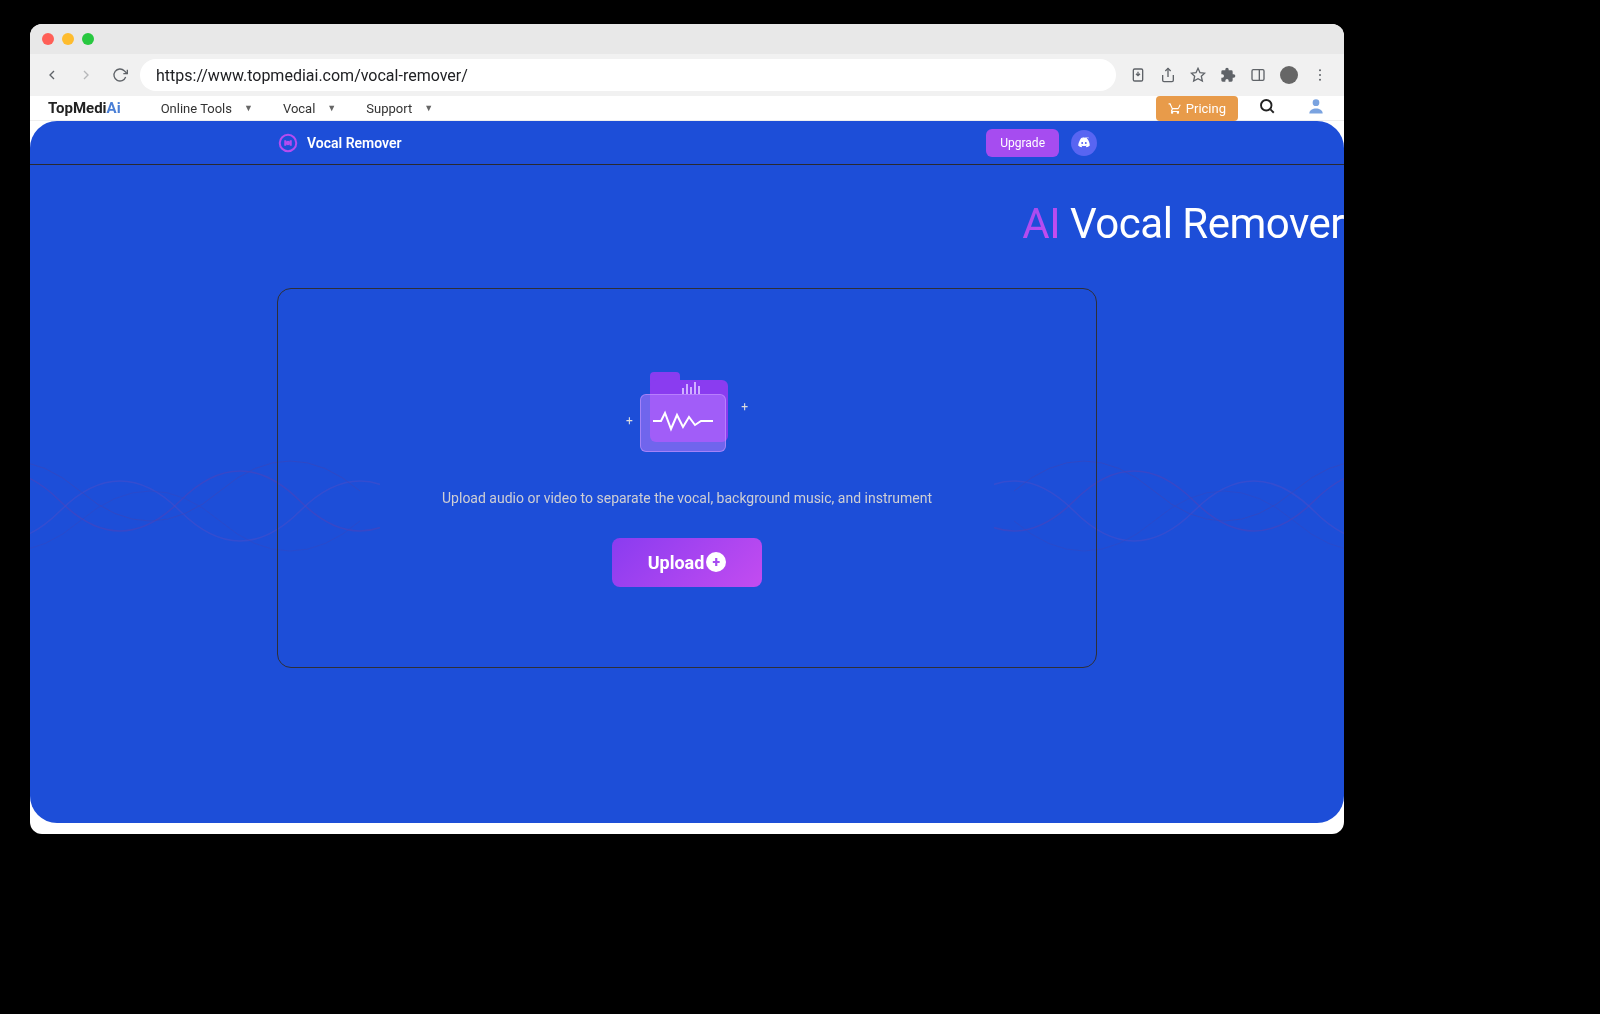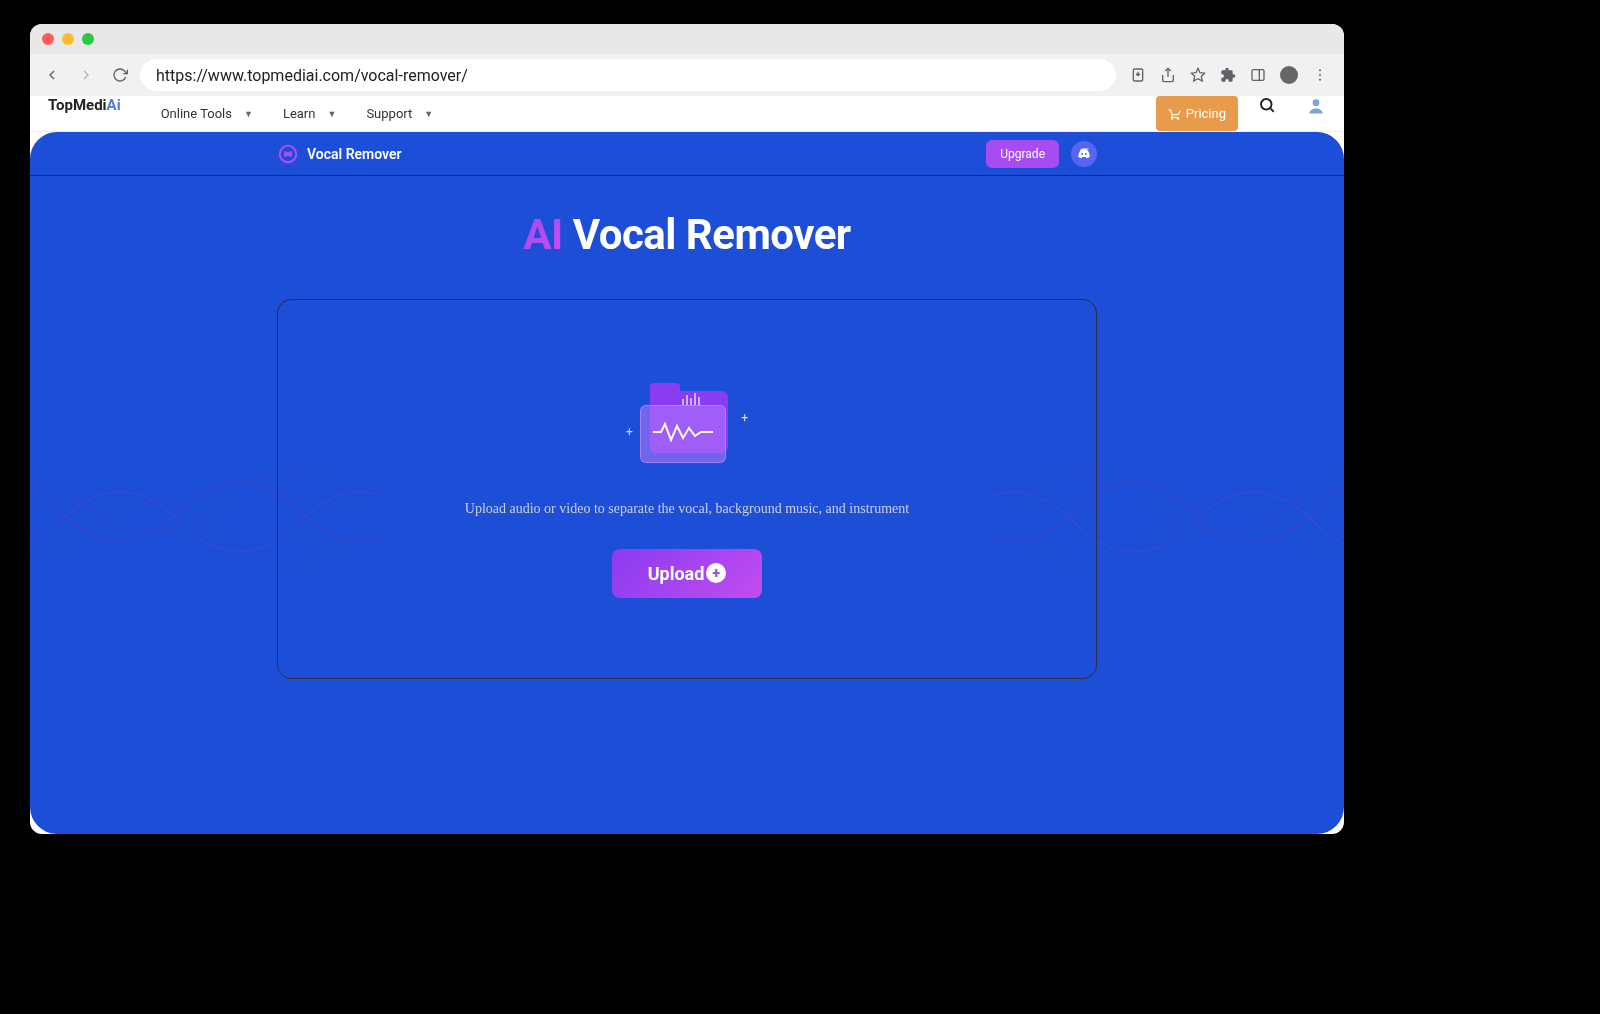--- a/index.html
+++ b/index.html
@@ -26,21 +26,21 @@
 
 .toolbar { height: 42px; background: #f1f1f1; display: flex; align-items: center; padding: 0 8px; gap: 6px; }
 .navbtn { width: 28px; height: 28px; display:flex; align-items:center; justify-content:center; color:#5f6368; border-radius:50%; font-size:16px; }
 .navbtn svg { width:16px; height:16px; }
 .urlbar { flex: 1; height: 17px; background: #fff; border-radius: 16px; display:flex; align-items:center; padding: 16px 16px; font-size: 16px; color: #202124; }
 .tb-right { display:flex; align-items:center; gap: 14px; padding: 0 8px; color:#5f6368; }
 .tb-right svg, .tb-right .ico { width:16px; height:16px; }
 .avatar-circle { width:18px; height:18px; border-radius:50%; background:#666; }
 
 
-.site-header { height: 36px; background:#fff; border-bottom:1px solid #eee; display:flex; padding: 0 18px; }
+.site-header { height: 25px; background:#fff; border-bottom:1px solid #eee; display:flex; align-items:center; padding: 8px 18px; }
 .brand { font-weight:700; font-size:15px; color:#222; }
 .brand .ai { color:#4a7fd6; }
 .main-nav { display:flex; gap:30px; margin-left:40px; }
 .nav-item { font-size:13px; color:#333; display:flex; align-items:center; gap:12px; }
 .spacer { flex:1; }
 .pricing-btn { background:#e89b4a; color:#fff; border-radius:4px; padding:5px 12px; font-size:13px; display:flex; align-items:center; gap:4px; }
 .search-ico { margin-left:20px; color:#222; }
 .user-ico { margin-left:30px; color:#7aa3e0; }
 
 
@@ -48,36 +48,36 @@
 
 
 .subheader { height:44px; border-bottom:1px solid #2a2a30; display:flex; align-items:center; padding:0 18px; }
 .subheader-inner { width: 820px; margin: 0 auto; display:flex; align-items:center; }
 .logo-circle { width:22px; height:22px; display:flex; align-items:center; justify-content:center; }
 .sub-title { color:#fff; font-weight:600; font-size:14px; margin-left:8px; }
 .upgrade-btn { background:#a64cf0; color:#fff; font-size:12px; padding:7px 14px; border-radius:6px; }
 .discord-btn { width:26px; height:26px; border-radius:50%; background:#5865f2; display:flex; align-items:center; justify-content:center; margin-left:12px; }
 
 
-.hero-title { text-align:center; margin-top:34px; font-size:42px; font-weight:700; color:#fff; letter-spacing:-0.5px; }
+.hero-title { text-align:right; margin-top:34px; font-size:42px; font-weight:400; color:#fff; letter-spacing:-0.5px; }
 .hero-title .ai-g { background: linear-gradient(135deg, #9a4cf0, #d14cf0); -webkit-background-clip: text; background-clip:text; color: transparent; }
 
 
 .panel { width: 820px; height: 380px; margin: 40px auto 0; border:1px solid #2f2f36; border-radius:14px; display:flex; flex-direction:column; align-items:center; justify-content:center; position:relative; z-index:2; }
 .folder-icon { width:110px; height:90px; position:relative; margin-bottom:30px; }
 .folder-back { position:absolute; left:18px; top:10px; width:78px; height:62px; background:#8a3cf0; border-radius:6px; }
 .folder-tab { position:absolute; left:18px; top:2px; width:30px; height:14px; background:#8a3cf0; border-radius:4px 4px 0 0; }
 .folder-front { position:absolute; left:8px; top:24px; width:86px; height:58px; background:rgba(180,120,255,0.55); border:1px solid rgba(200,150,255,0.6); border-radius:6px; display:flex; align-items:center; justify-content:center; }
 .wave svg { width:60px; height:24px; }
 .folder-plus { position:absolute; color:#ddd; font-size:12px; }
 .plus-l { left:-6px; top:44px; }
 .plus-r { right:-6px; top:30px; }
 .eq-bars { position:absolute; left:50px; top:12px; display:flex; gap:2px; align-items:flex-end; }
 .eq-bars span { width:2px; background:#d0b0ff; display:block; }
-.panel-desc { color:#cfcfd4; font-size:14px; margin-bottom:32px; text-align:center; padding:0 20px;font-family:Liberation Serif, serif; }
+.panel-desc { color:#cfcfd4; font-size:14px; margin-bottom:32px; text-align:center; padding:0 20px; }
 .upload-btn { background: linear-gradient(135deg, #8a3cf0, #c34cf0); color:#fff; font-size:18px; font-weight:700; padding:14px 36px; border-radius:8px; display:flex; align-items:center; gap:2px; }
 .plus-circle { width:20px; height:20px; border-radius:50%; background:#fff; color:#a64cf0; display:flex; align-items:center; justify-content:center; font-size:14px; font-weight:900; }
 
 
 .bg-wave { position:absolute; width:440px; height:200px; opacity:0.5; z-index:1; }
 .bg-wave.left { left:-90px; top:280px; }
 .bg-wave.right { right:-90px; top:280px; transform: scaleX(-1); }
 
 .chev { font-size:9px; color:#666; }
 </style>
@@ -146,21 +146,21 @@
   <div class="site-header">
     <div class="brand">
       <span>TopMedi</span><span class="ai">Ai</span>
     </div>
     <div class="main-nav">
       <div class="nav-item">
         <span>Online Tools</span>
         <span class="chev">▼</span>
       </div>
       <div class="nav-item">
-        <span>Learn</span>
+        <span>Vocal</span>
         <span class="chev">▼</span>
       </div>
       <div class="nav-item">
         <span>Support</span>
         <span class="chev">▼</span>
       </div>
     </div>
     <div class="spacer"></div>
     <div class="pricing-btn">
       <svg width="14" height="14" viewBox="0 0 24 24" fill="currentColor">

